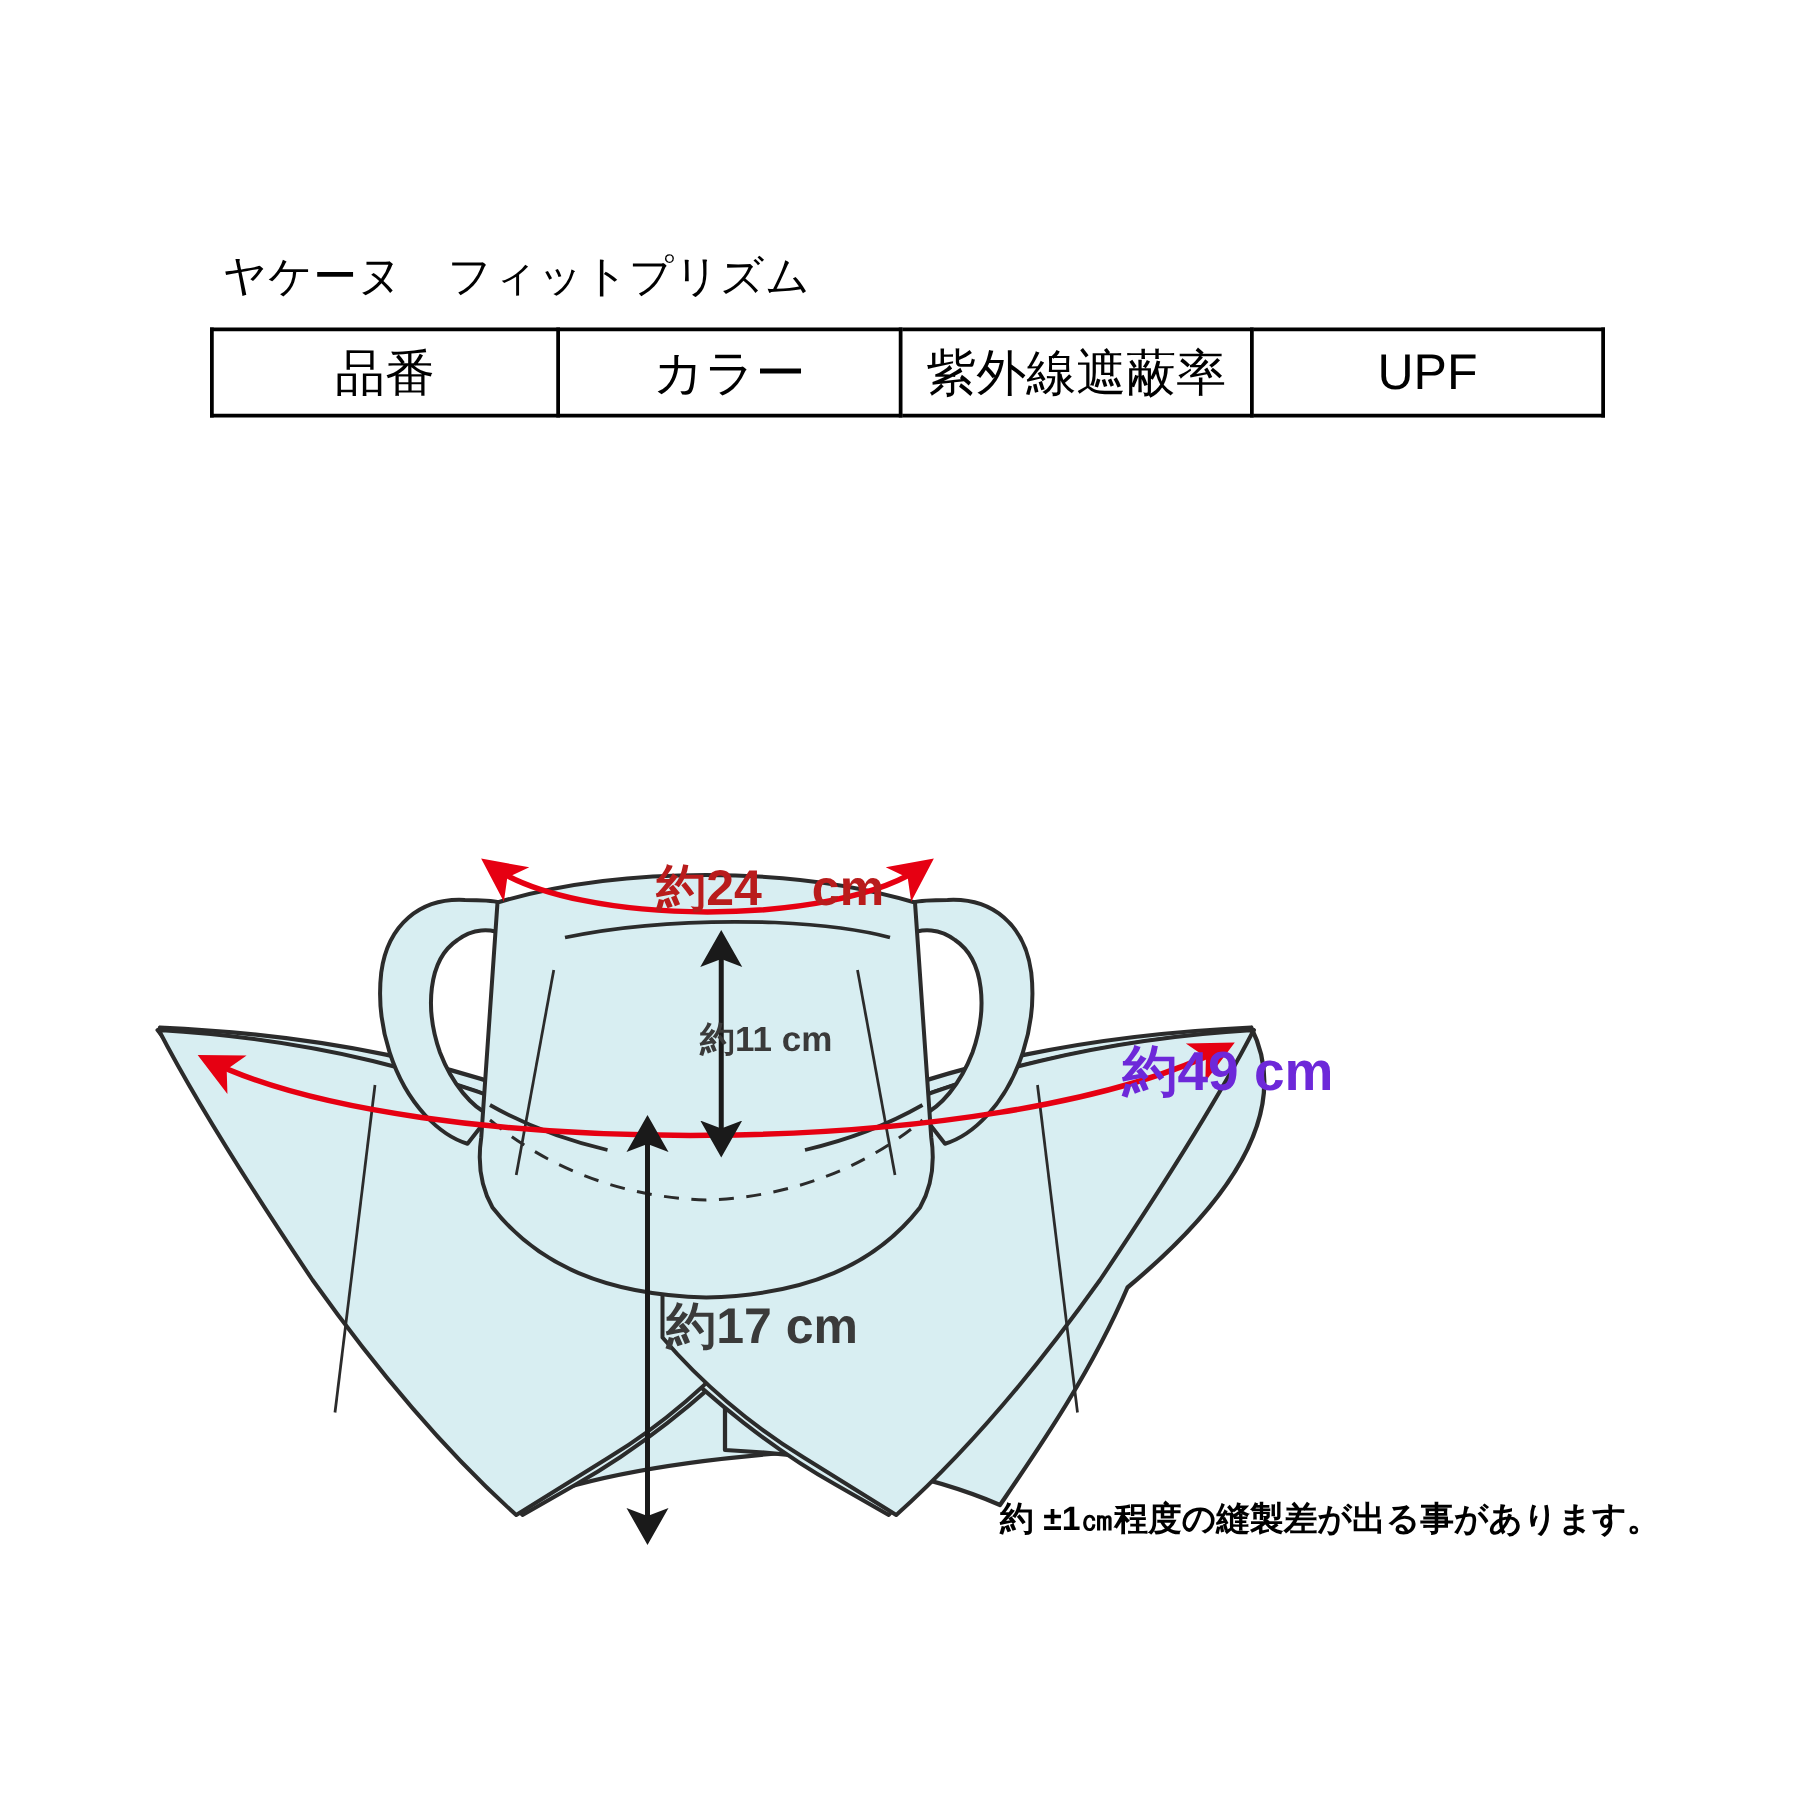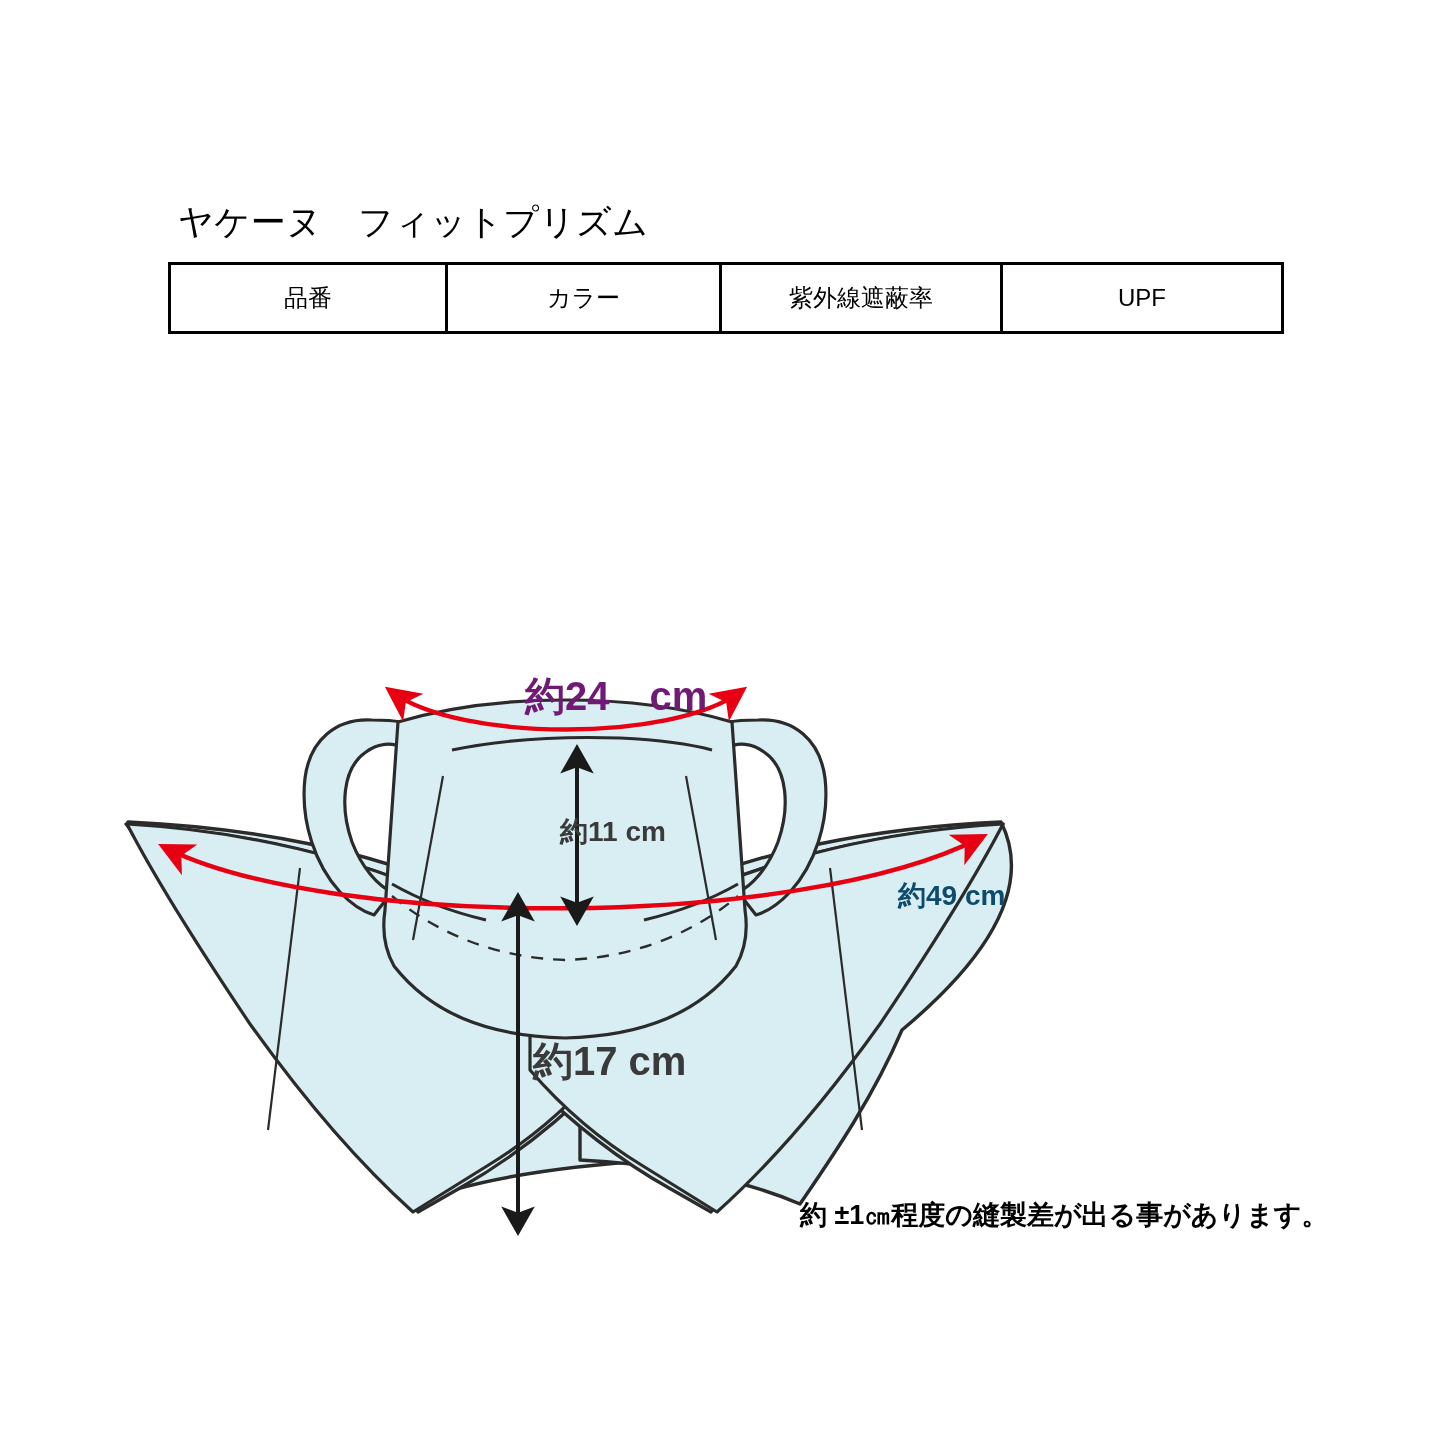--- a/index.html
+++ b/index.html
@@ -46,62 +46,62 @@
   #spec-table th,
   #spec-table td {
     border: 3px solid #000;
     text-align: center;
     vertical-align: middle;
     font-weight: normal;
     padding: 0;
     height: 66px;
     color: #000;
   }
-  #spec-table th { font-size: 24px; }
+  #spec-table th { font-size: 40px; }
   #spec-table td { font-size: 38px; }
 
   
   #illustration {
     position: absolute;
     left: 0;
     top: 600px;
     width: 1445px;
     height: 700px;
   }
 
   
   .dim-label {
     position: absolute;
     font-weight: bold;
     white-space: pre;
     line-height: 1;
   }
   #dim-24 {
     left: 525px;
-    top: 676px;
+    top: 691px;
     font-size: 40px;
-    color: #701a75;
+    color: #b91c1c;
   }
   #dim-11 {
     left: 560px;
     top: 818px;
     font-size: 28px;
     color: #3a3a3a;
   }
   #dim-17 {
     left: 533px;
     top: 1041px;
     font-size: 40px;
     color: #3a3a3a;
   }
   #dim-49 {
     left: 898px;
-    top: 882px;
-    font-size: 28px;
-    color: #0c4a6e;
+    top: 836px;
+    font-size: 44px;
+    color: #6d28d9;
   }
 
   
   #footnote {
     position: absolute;
     left: 800px;
     top: 1202px;
     font-size: 27px;
     font-weight: bold;
     white-space: pre;

